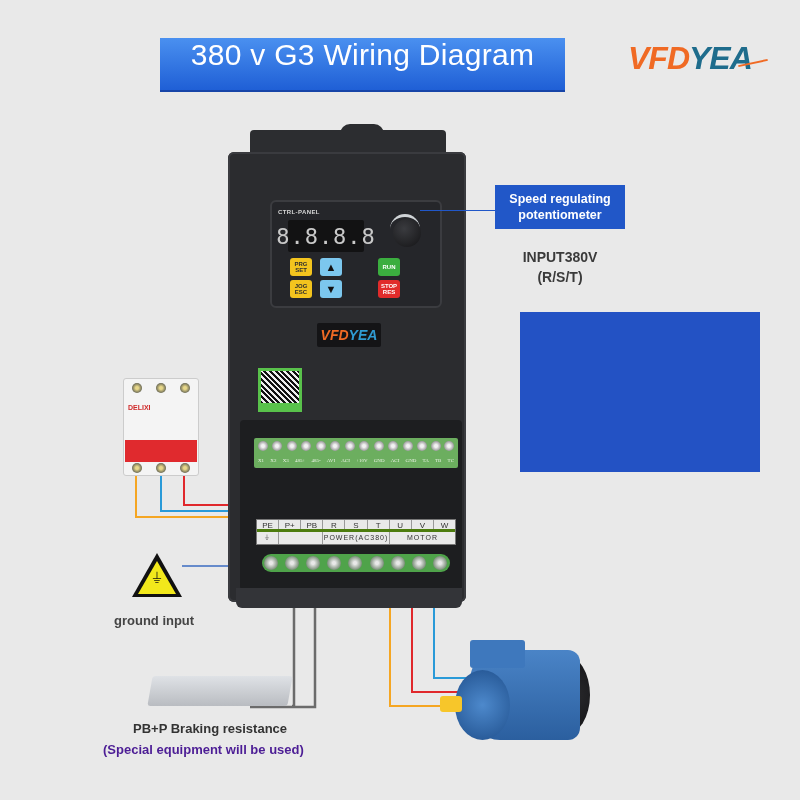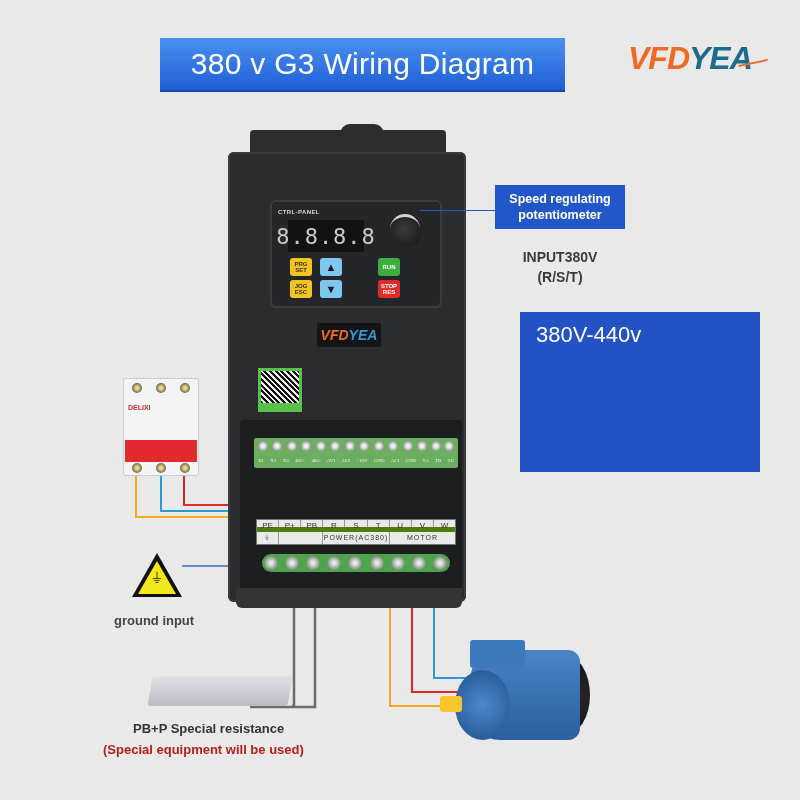--- a/index.html
+++ b/index.html
@@ -1,20 +1,20 @@
 <!DOCTYPE html>
 <html><head>
 <meta charset="utf-8">
 <style>
   * { box-sizing: border-box; margin: 0; padding: 0; }
   body { width: 800px; height: 800px; background: #e9e9e9; position: relative; overflow: hidden; font-family: "Liberation Sans", "DejaVu Sans", sans-serif; }
   .abs { position: absolute; }
 
   
-  .title-banner { left: 160px; top: 38px; width: 405px; height: 54px; background: linear-gradient(#4a90f0, #1f5fd6); border-bottom: 2px solid #1745a8; display: flex; align-items: center; justify-content: center; color: #fff; font-size: 30px; letter-spacing: 0.3px; }
+  .title-banner { left: 160px; top: 38px; width: 405px; height: 54px; background: linear-gradient(#4a90f0, #1f5fd6); border-bottom: 2px solid #1745a8; display: flex; justify-content: center; color: #fff; font-size: 30px; letter-spacing: 0.3px; }
   .brand-logo { left: 628px; top: 40px; font-size: 32px; font-weight: bold; font-style: italic; letter-spacing: -1px; }
   .brand-logo .vfd { color: #f06a24; }
   .brand-logo .yea { color: #1e6c8c; }
   .brand-logo .bolt { position: absolute; right: -16px; top: 22px; width: 30px; height: 2px; background: #f06a24; transform: rotate(-12deg); }
 
   
   .vfd-top-bracket { left: 250px; top: 130px; width: 196px; height: 38px; background: #2c2d30; border-radius: 4px 4px 0 0; }
   .vfd-top-bump { left: 340px; top: 124px; width: 44px; height: 12px; background: #2c2d30; border-radius: 10px 10px 0 0; }
   .vfd-body { left: 228px; top: 152px; width: 238px; height: 450px; background: #2b2c2f; border-radius: 6px; box-shadow: inset 0 0 0 2px #3a3b3f; }
   .vfd-body-lower { left: 240px; top: 420px; width: 222px; height: 170px; background: #1d1e20; border-radius: 4px; }
@@ -38,21 +38,21 @@
 
   .qr { left: 258px; top: 368px; width: 44px; height: 44px; background: #59c24b; padding: 3px; }
   .qr-inner { width: 100%; height: 32px; background: repeating-linear-gradient(45deg, #111 0 2px, #eee 2px 4px), #fff; }
   .qr-caption { height: 6px; background: #59c24b; }
 
   .control-terminals { left: 254px; top: 438px; width: 204px; height: 30px; background: #6cae5f; border-radius: 2px; }
   .screw { position: absolute; width: 10px; height: 10px; border-radius: 50%; background: radial-gradient(circle, #f2f2f2 20%, #9a9a9a 70%); top: 3px; }
   .terminal-labels { left: 254px; top: 458px; width: 204px; height: 10px; display: flex; justify-content: space-between; padding: 0 4px; color: #e8f2e3; font-size: 5px; font-family: "Liberation Serif", serif; }
 
   .power-label { left: 256px; top: 519px; width: 200px; height: 26px; background: #e9e9e9; border: 1px solid #777; font-size: 8px; color: #333; }
-  .power-row { display: flex; height: 12px; border-bottom: 5px solid #4d7c0f; }
+  .power-row { display: flex; height: 12px; border-bottom: 3px solid #4d7c0f; }
   .power-row span { flex: 1; text-align: center; border-right: 1px solid #999; line-height: 12px; }
   .power-row2 { display: flex; height: 12px; font-size: 7px; letter-spacing: 1px; }
   .power-row2 span { text-align: center; line-height: 12px; border-right: 1px solid #999; }
 
   .power-terminals { left: 262px; top: 554px; width: 188px; height: 18px; background: #4fa34a; border-radius: 9px; }
   .pscrew { position: absolute; top: 2px; width: 14px; height: 14px; border-radius: 50%; background: radial-gradient(circle, #e8e8e8 15%, #7b8e7a 70%); }
 
   
   .speed-box { left: 495px; top: 185px; width: 130px; height: 44px; background: #2157c8; color: #fff; font-size: 12.5px; font-weight: bold; text-align: center; display: flex; flex-direction: column; justify-content: center; line-height: 16px; }
   .speed-leader { left: 420px; top: 210px; width: 76px; height: 1px; background: #2157c8; }
@@ -70,21 +70,21 @@
 
   
   .ground-tri { left: 132px; top: 553px; width: 0; height: 0; border-left: 25px solid transparent; border-right: 25px solid transparent; border-bottom: 44px solid #111; }
   .ground-tri-inner { left: 138px; top: 561px; width: 0; height: 0; border-left: 19px solid transparent; border-right: 19px solid transparent; border-bottom: 33px solid #f2e81b; }
   .ground-sym { left: 150px; top: 570px; width: 14px; color: #111; font-size: 14px; text-align: center; }
   .ground-text { left: 114px; top: 613px; color: #444; font-size: 13px; font-weight: bold; }
 
   
   .resistor { left: 150px; top: 676px; width: 140px; height: 30px; background: linear-gradient(#dfe2e6, #b9bcc1); border-radius: 3px; transform: skewX(-10deg); }
   .resistor-text { left: 133px; top: 721px; color: #333; font-size: 13px; font-weight: bold; }
-  .resistor-note { left: 103px; top: 742px; color: #b91c1c; font-size: 13px; font-weight: bold; }
+  .resistor-note { left: 103px; top: 742px; color: #4c1d95; font-size: 13px; font-weight: bold; }
 
   
   .motor-body { left: 470px; top: 650px; width: 110px; height: 90px; background: linear-gradient(#4a84c7, #2b5f9f); border-radius: 30px 12px 12px 30px; }
   .motor-end { left: 540px; top: 655px; width: 50px; height: 80px; background: radial-gradient(circle at 60% 50%, #2b2b2e, #0d0d0f); border-radius: 50%; }
   .motor-face { left: 455px; top: 670px; width: 55px; height: 70px; background: radial-gradient(circle, #4d89cc, #1f4f8c); border-radius: 50%; }
   .motor-box { left: 470px; top: 640px; width: 55px; height: 28px; background: #3e78bd; border-radius: 3px; }
   .motor-shaft { left: 440px; top: 696px; width: 22px; height: 16px; background: #f7c62a; border-radius: 3px; }
 </style>
 </head>
 <body>
@@ -213,41 +213,40 @@
 <div class="abs speed-box">
   <span>Speed regulating</span>
   <span>potentiometer</span>
 </div>
 <div class="abs input-label">
   <div>INPUT380V</div>
   <div>(R/S/T)</div>
 </div>
 
 <div class="abs spec-box">
-  <div class="v">380V-440v</div>
   <div style="height:34px"></div>
 </div>
 
 <div class="abs breaker">
   <span class="bscrew" style="left:8px;top:4px"></span>
   <span class="bscrew" style="left:32px;top:4px"></span>
   <span class="bscrew" style="left:56px;top:4px"></span>
   <span class="bscrew" style="left:8px;top:84px"></span>
   <span class="bscrew" style="left:32px;top:84px"></span>
   <span class="bscrew" style="left:56px;top:84px"></span>
 </div>
 <div class="abs breaker-red"></div>
 <div class="abs breaker-brand">DELIXI</div>
 
 <div class="abs ground-tri"></div>
 <div class="abs ground-tri-inner"></div>
 <div class="abs ground-sym">⏚</div>
 <div class="abs ground-text">ground input</div>
 
 <div class="abs resistor"></div>
-<div class="abs resistor-text">PB+P Special resistance</div>
+<div class="abs resistor-text">PB+P Braking resistance</div>
 <div class="abs resistor-note">(Special equipment will be used)</div>
 
 <div class="abs motor-end"></div>
 <div class="abs motor-body"></div>
 <div class="abs motor-box"></div>
 <div class="abs motor-face"></div>
 <div class="abs motor-shaft"></div>
 
 </body></html>

